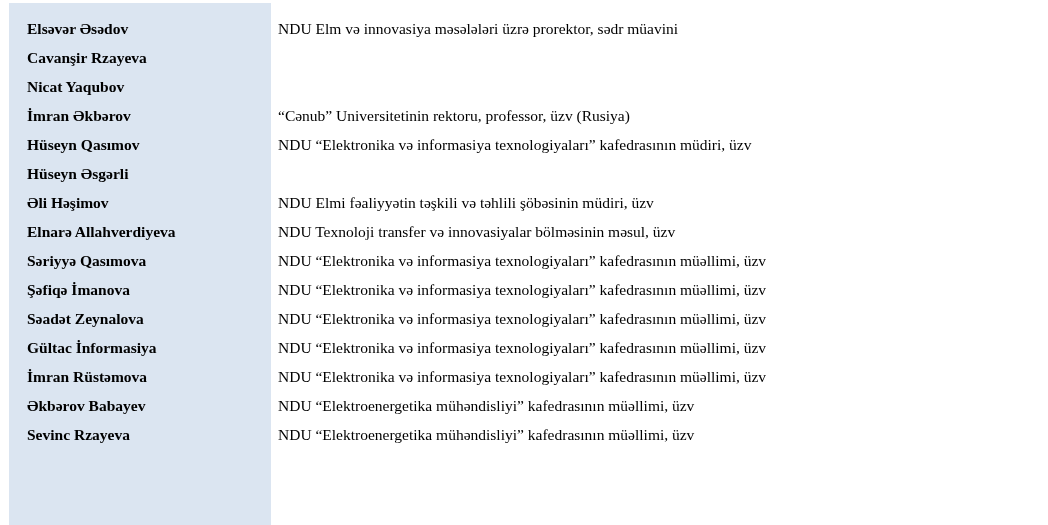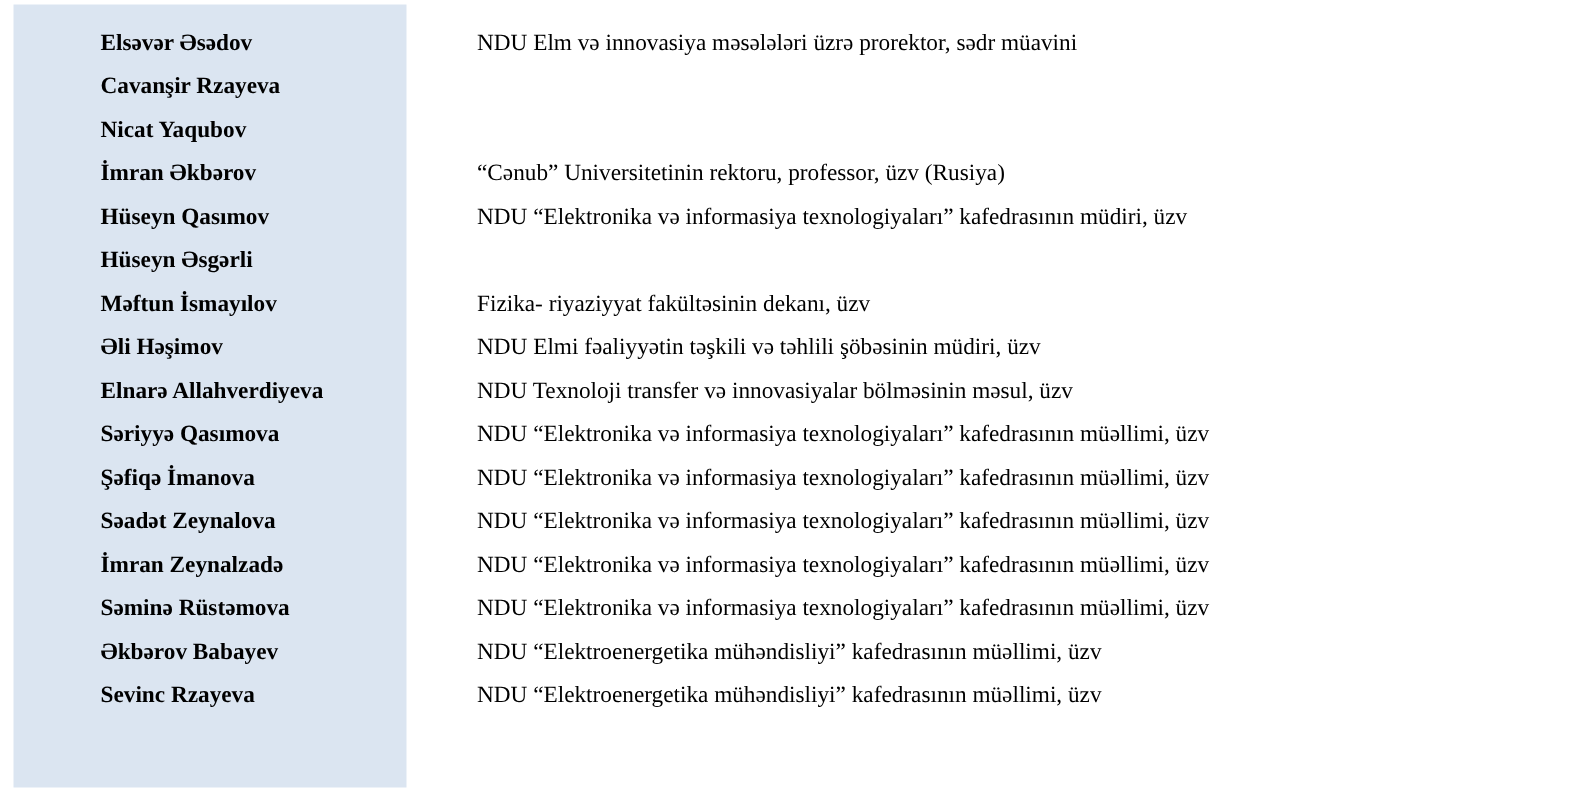--- a/index.html
+++ b/index.html
@@ -28,21 +28,20 @@
     left: 0;
     top: 14px;
     width: 1048px;
   }
   .member-row {
     display: flex;
     height: 29px;
     line-height: 29px;
     font-size: 15.5px;
     white-space: nowrap;
-    padding-left: 40px;
   }
   .name-cell {
     box-sizing: border-box;
     width: 278px;
     padding-left: 27px;
     font-weight: bold;
     flex: 0 0 auto;
   }
   .role-cell {
     flex: 1 1 auto;
@@ -76,24 +75,20 @@
   <div class="member-row">
     <div class="name-cell">Hüseyn Qasımov</div>
     <div class="role-cell">NDU “Elektronika və informasiya texnologiyaları” kafedrasının müdiri, üzv</div>
   </div>
 
   <div class="member-row">
     <div class="name-cell">Hüseyn Əsgərli</div>
   </div>
 
 
-  <div class="member-row">
-    <div class="name-cell">Məftun İsmayılov</div>
-    <div class="role-cell">Fizika- riyaziyyat fakültəsinin dekanı, üzv</div>
-  </div>
 
   <div class="member-row">
     <div class="name-cell">Əli Həşimov</div>
     <div class="role-cell">NDU Elmi fəaliyyətin təşkili və təhlili şöbəsinin müdiri, üzv</div>
   </div>
 
   <div class="member-row">
     <div class="name-cell">Elnarə Allahverdiyeva</div>
     <div class="role-cell">NDU Texnoloji transfer və innovasiyalar bölməsinin məsul, üzv</div>
   </div>
@@ -107,26 +102,26 @@
     <div class="name-cell">Şəfiqə İmanova</div>
     <div class="role-cell">NDU “Elektronika və informasiya texnologiyaları” kafedrasının müəllimi, üzv</div>
   </div>
 
   <div class="member-row">
     <div class="name-cell">Səadət Zeynalova</div>
     <div class="role-cell">NDU “Elektronika və informasiya texnologiyaları” kafedrasının müəllimi, üzv</div>
   </div>
 
   <div class="member-row">
-    <div class="name-cell">İmran Zeynalzadə</div>
+    <div class="name-cell">Gültac İnformasiya</div>
     <div class="role-cell">NDU “Elektronika və informasiya texnologiyaları” kafedrasının müəllimi, üzv</div>
   </div>
 
   <div class="member-row">
-    <div class="name-cell">Səminə Rüstəmova</div>
+    <div class="name-cell">İmran Rüstəmova</div>
     <div class="role-cell">NDU “Elektronika və informasiya texnologiyaları” kafedrasının müəllimi, üzv</div>
   </div>
 
   <div class="member-row">
     <div class="name-cell">Əkbərov Babayev</div>
     <div class="role-cell">NDU “Elektroenergetika mühəndisliyi” kafedrasının müəllimi, üzv</div>
   </div>
 
   <div class="member-row">
     <div class="name-cell">Sevinc Rzayeva</div>

